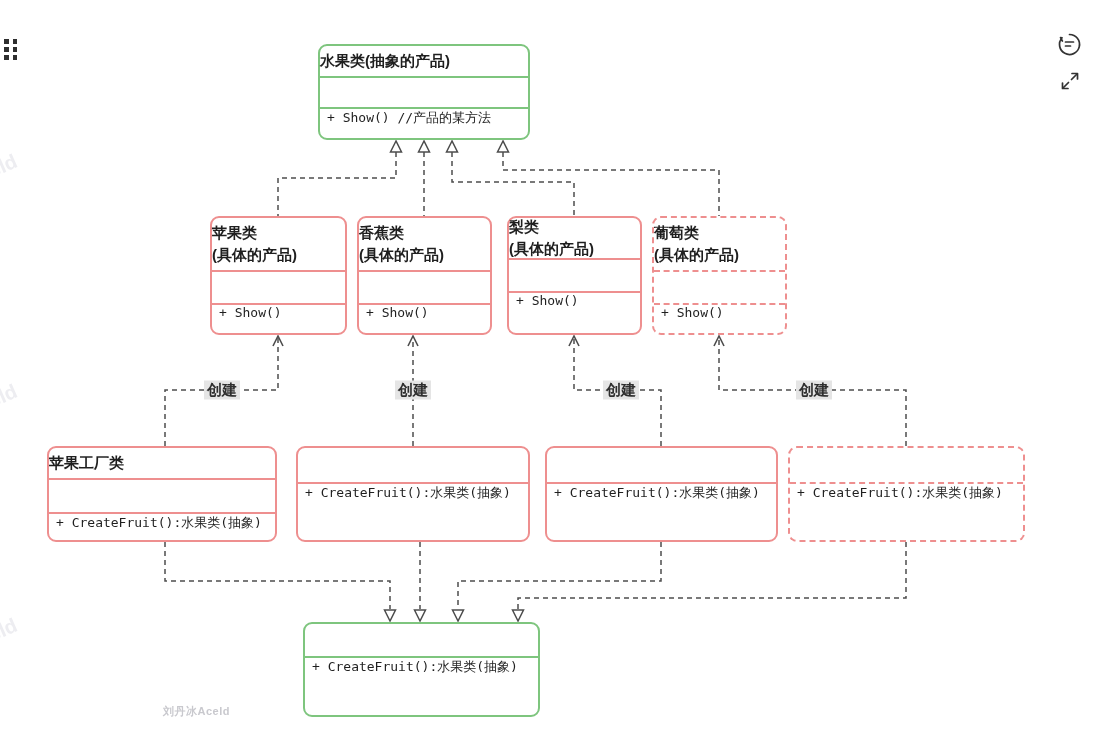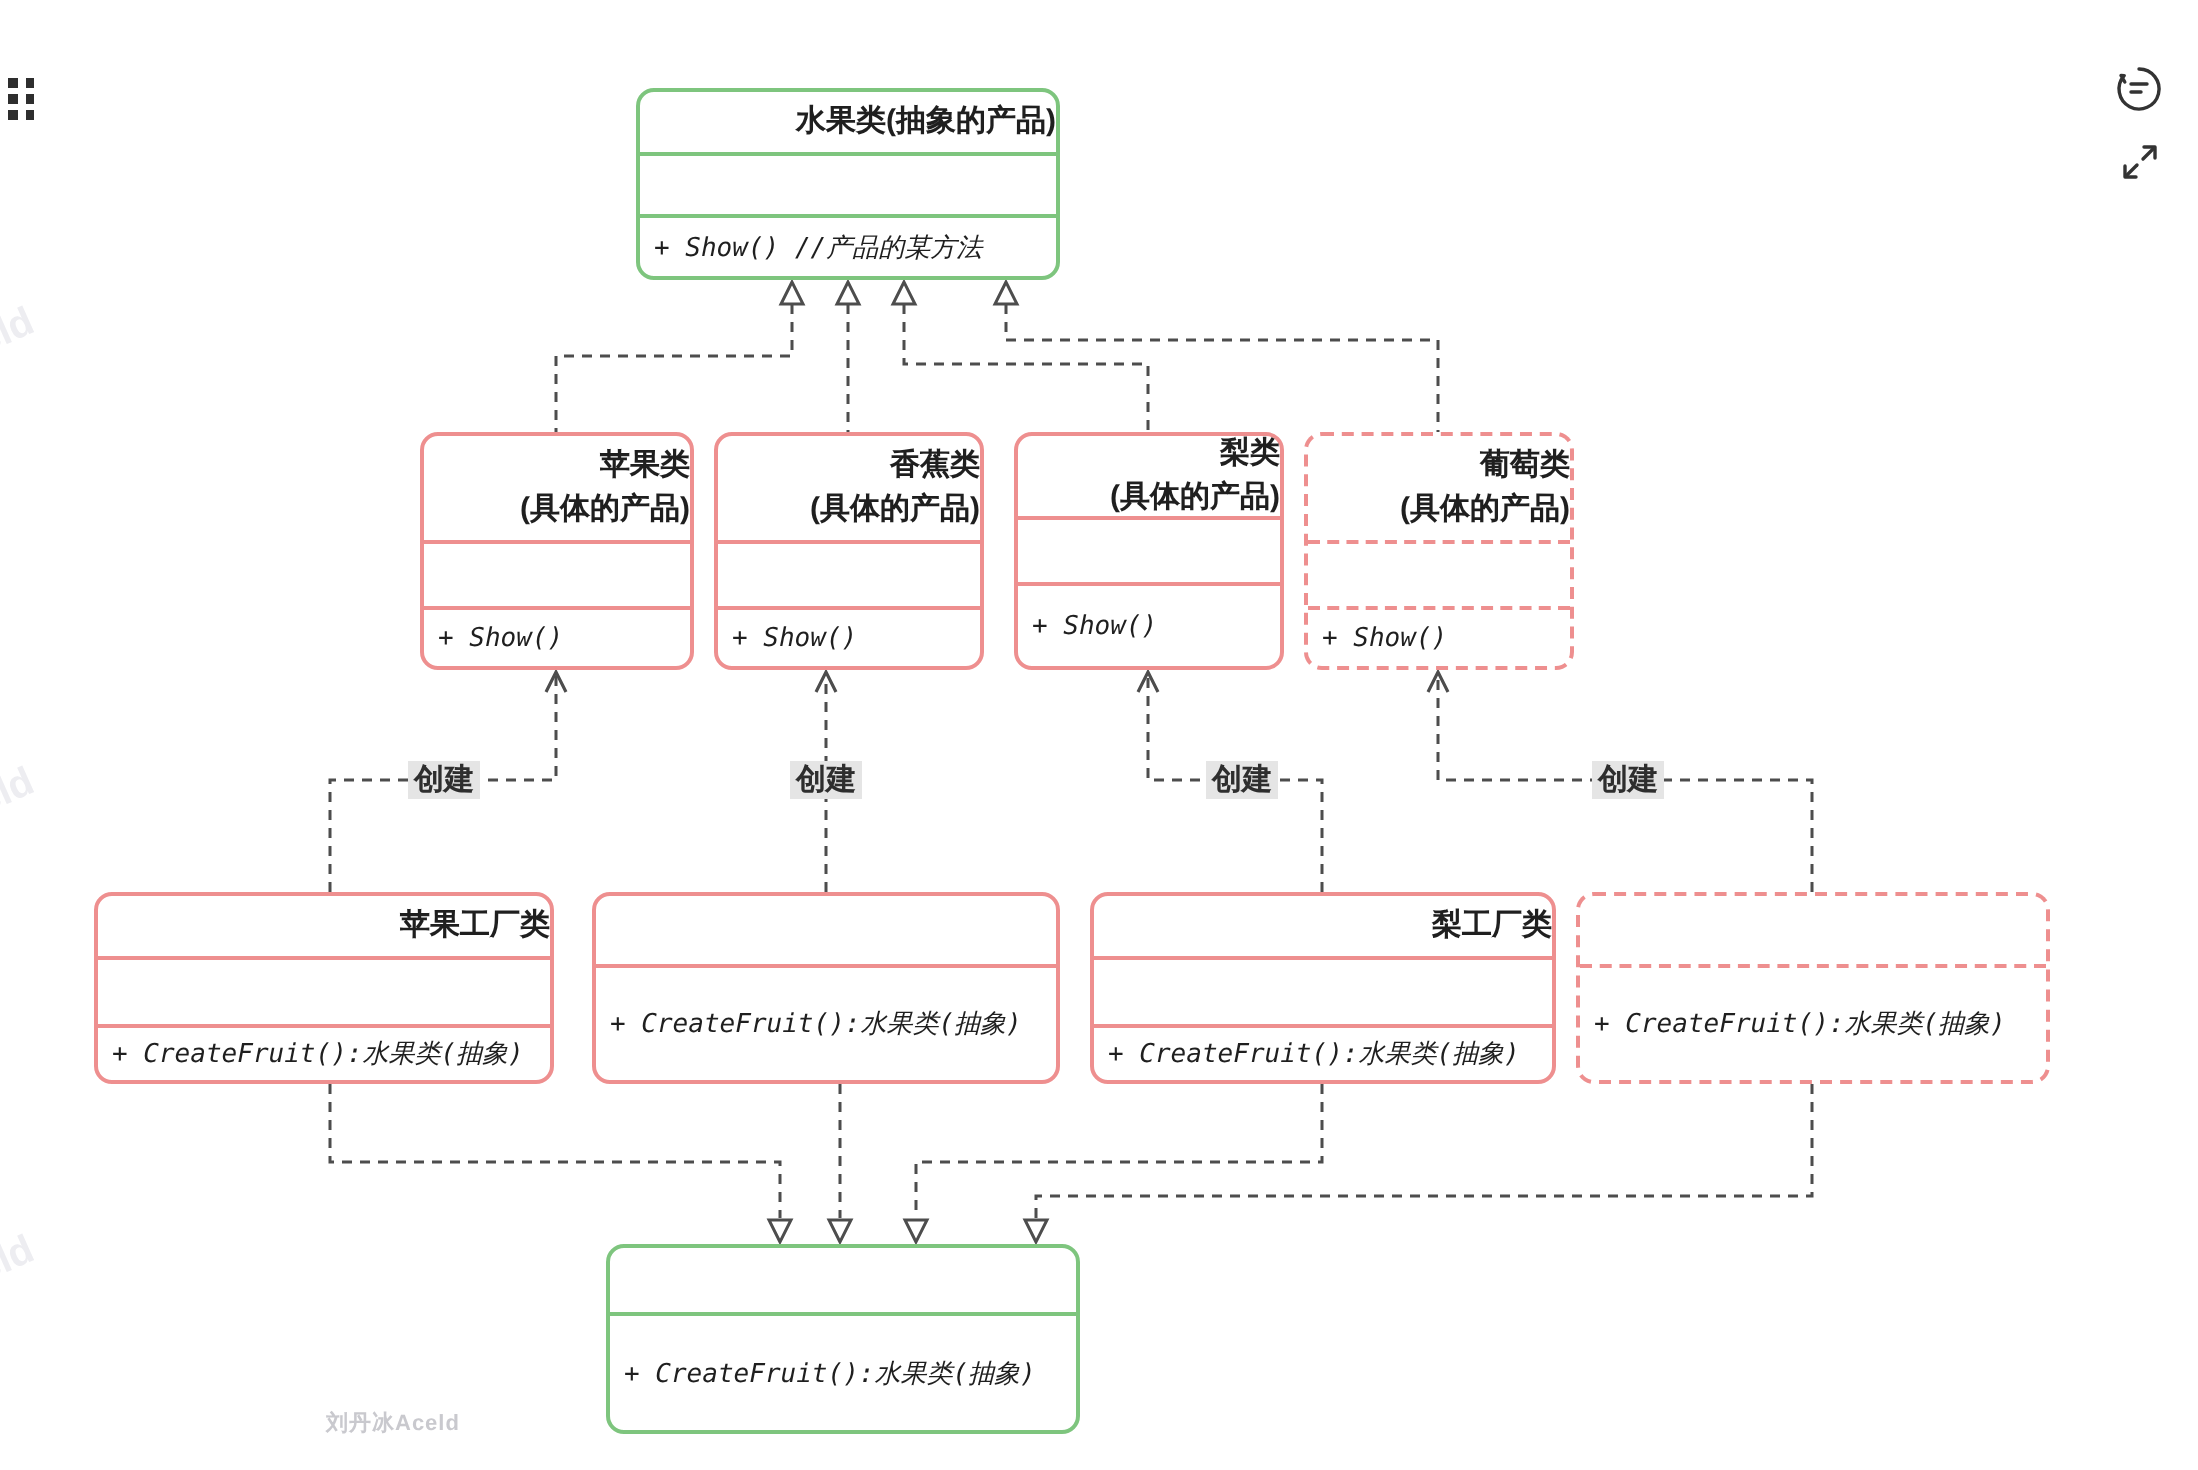--- a/index.html
+++ b/index.html
@@ -11,24 +11,24 @@
        background:#fff;display:flex;flex-direction:column;color:#1f1f1f;}
   .box.green{border-color:#7ec57e;}
   .box.red{border-color:#ee8f8f;}
   .box.dashed{border-style:dashed;}
   .sec{box-sizing:border-box;}
   .sec + .sec{border-top:2px solid;}
   .green .sec + .sec{border-top-color:#7ec57e;}
   .red .sec + .sec{border-top-color:#ee8f8f;}
   .dashed .sec + .sec{border-top-style:dashed;}
   .title{font-weight:bold;font-size:15px;line-height:1.5;display:flex;flex-direction:column;
-         justify-content:center;align-items:flex-end;text-align:center;}
+         justify-content:center;align-items:flex-start;text-align:center;}
   .attrs{}
   .method{flex:1;font-family:"DejaVu Sans Mono","Liberation Mono",monospace;font-size:13px;
-          display:flex;align-items:center;padding:0 7px;white-space:nowrap;font-style:italic;}
+          display:flex;align-items:flex-start;padding:0 7px;white-space:nowrap;}
 
   
   #edges{position:absolute;left:0;top:0;pointer-events:none;}
   #edges .dash path{stroke:#4d4d4d;stroke-width:1.5;fill:none;stroke-dasharray:5 4;}
   #edges .tri path{stroke:#4d4d4d;stroke-width:1.5;fill:#fff;}
   #edges .vee path{stroke:#4d4d4d;stroke-width:1.6;fill:none;}
 
   .edge-label{position:absolute;transform:translate(-50%,-50%);background:#e5e5e5;
               padding:0 3px;font-size:15px;color:#2e2e2e;font-weight:bold;}
 
@@ -157,23 +157,20 @@
   </div>
 
   <div class="box red" style="left:296px;top:446px;width:234px;height:96px">
     <div class="sec attrs" style="height:34px"></div>
     <div class="sec method">
       <span>+ CreateFruit():水果类(抽象)</span>
     </div>
   </div>
 
   <div class="box red" style="left:545px;top:446px;width:233px;height:96px">
-    <div class="sec title" style="height:30px">
-      <span>梨工厂类</span>
-    </div>
     <div class="sec attrs" style="height:34px"></div>
     <div class="sec method">
       <span>+ CreateFruit():水果类(抽象)</span>
     </div>
   </div>
 
   <div class="box red dashed" style="left:788px;top:446px;width:237px;height:96px">
     <div class="sec attrs" style="height:34px"></div>
     <div class="sec method">
       <span>+ CreateFruit():水果类(抽象)</span>

